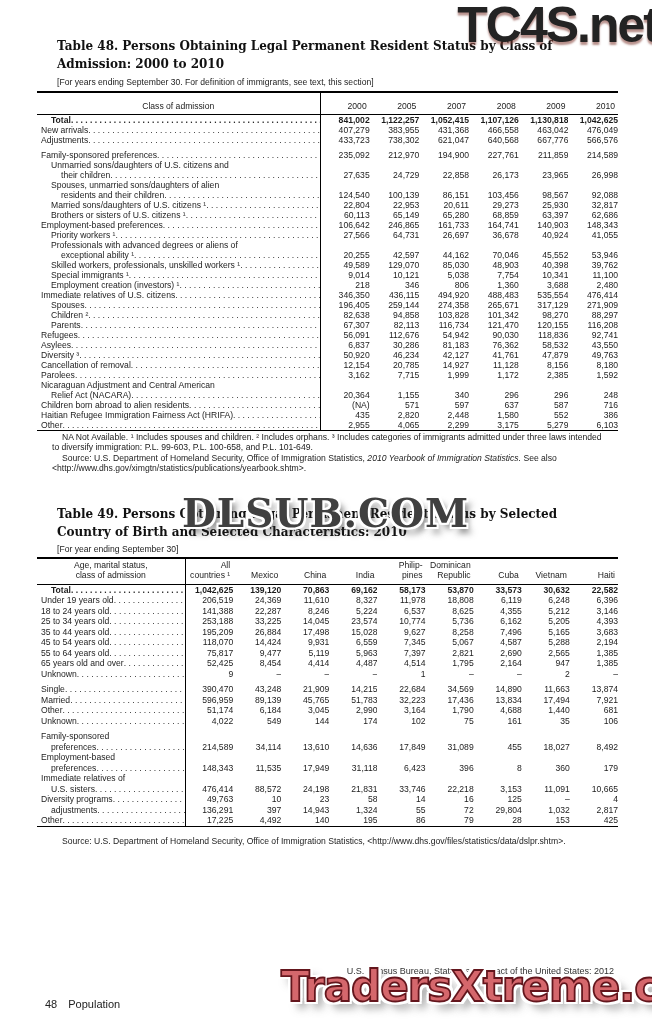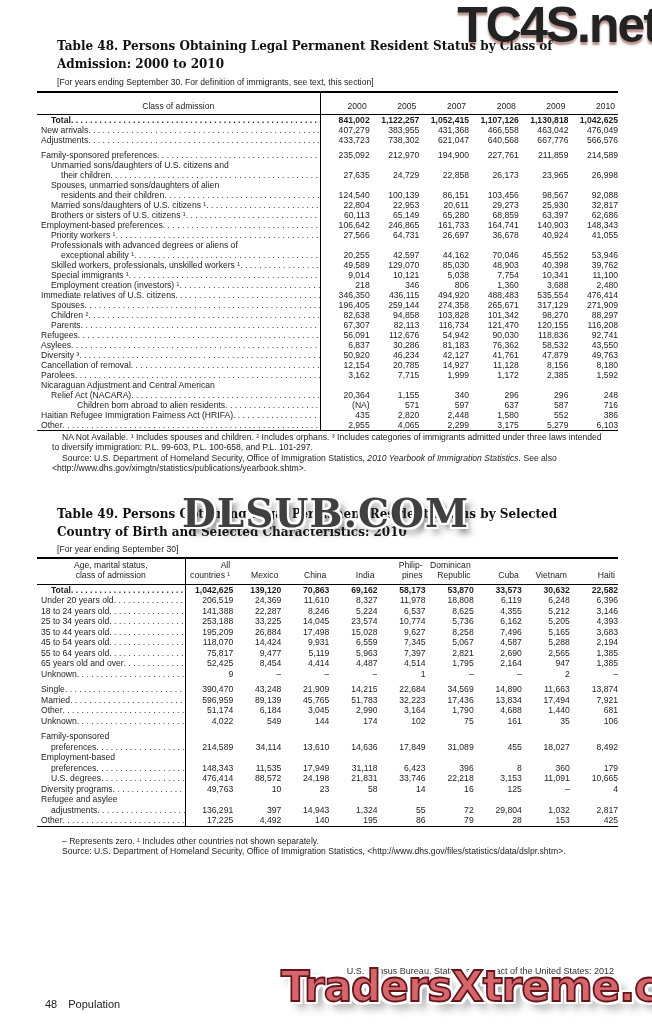--- a/index.html
+++ b/index.html
@@ -480,21 +480,21 @@
             <td class="num div">20,364</td>
             <td class="num">1,155</td>
             <td class="num">340</td>
             <td class="num">296</td>
             <td class="num">296</td>
             <td class="num">248</td>
           </tr>
           <tr>
             <td class="lbl">
               <div class="lrow">
-                <span class="txt" style="padding-left: 4px; margin-left: 36px;">Children born abroad to alien residents</span>
+                <span class="txt" style="padding-left: 4px;">Children born abroad to alien residents</span>
                 <span class="dots"> . . . . . . . . . . . . . . . . . . . . . . . . . . . . . . . . . . . . . . . . . . . . . . . . . . . . . . . . . . . . . . . . . . . . . . . . . . . . . . . . . . . . . . . . . . . . . . . . . . . . . . . . . . . . . . . . . . . . . . . .</span>
               </div>
             </td>
             <td class="num div">(NA)</td>
             <td class="num">571</td>
             <td class="num">597</td>
             <td class="num">637</td>
             <td class="num">587</td>
             <td class="num">716</td>
           </tr>
@@ -523,21 +523,21 @@
             <td class="num">4,065</td>
             <td class="num">2,299</td>
             <td class="num">3,175</td>
             <td class="num">5,279</td>
             <td class="num">6,103</td>
           </tr>
         </tbody>
       </table>
     </div>
   <div class="notes" style="top:432px;left:52px;width:556px;">
-    <p>NA Not Available. ¹ Includes spouses and children. ² Includes orphans. ³ Includes categories of immigrants admitted under three laws intended to diversify immigration: P.L. 99-603, P.L. 100-658, and P.L. 101-297.</p>
+    <p>NA Not Available. ¹ Includes spouses and children. ² Includes orphans. ³ Includes categories of immigrants admitted under three laws intended to diversify immigration: P.L. 99-603, P.L. 100-658, and P.L. 101-649.</p>
     <p><span>Source: U.S. Department of Homeland Security, Office of Immigration Statistics, </span><i>2010 Yearbook of Immigration Statistics.</i><span> See also &lt;http://www.dhs.gov/ximgtn/statistics/publications/yearbook.shtm&gt;.</span></p>
   </div>
 
   <div class="tbl-title" style="top:506px;left:57px;width:535px;">Table 49. Persons Obtaining Legal Permanent Resident Status by Selected Country of Birth and Selected Characteristics: 2010</div>
   <div class="tbl-sub" style="top:544px;left:57px;">[For year ending September 30]</div>
   <div class="tbl-wrap" id="t49-table" style="top:557px;left:37px;width:581px;">
       <table class="dtable">
         <colgroup>
           <col style="width: 148px;">
           <col style="width: 48.2px;">
@@ -582,21 +582,21 @@
             <td class="num b">69,162</td>
             <td class="num b">58,173</td>
             <td class="num b">53,870</td>
             <td class="num b">33,573</td>
             <td class="num b">30,632</td>
             <td class="num b">22,582</td>
           </tr>
           <tr>
             <td class="lbl">
               <div class="lrow">
-                <span class="txt" style="padding-left: 4px;">Under 20 years old</span>
+                <span class="txt" style="padding-left: 4px;">Under 19 years old</span>
                 <span class="dots"> . . . . . . . . . . . . . . . . . . . . . . . . . . . . . . . . . . . . . . . . . . . . . . . . . . . . . . . . . . . . . . . . . . . . . . . . . . . . . . . . . . . . . . . . . . . . . . . . . . . . . . . . . . . . . . . . . . . . . . . .</span>
               </div>
             </td>
             <td class="num div">206,519</td>
             <td class="num">24,369</td>
             <td class="num">11,610</td>
             <td class="num">8,327</td>
             <td class="num">11,978</td>
             <td class="num">18,808</td>
             <td class="num">6,119</td>
@@ -876,21 +876,37 @@
             <td class="num">31,118</td>
             <td class="num">6,423</td>
             <td class="num">396</td>
             <td class="num">8</td>
             <td class="num">360</td>
             <td class="num">179</td>
           </tr>
           <tr>
             <td class="lbl">
               <div class="lrow">
-                <span class="txt" style="padding-left: 14px;">U.S. degrees</span>
+                <span class="txt" style="padding-left: 4px;">Immediate relatives of</span>
+              </div>
+            </td>
+            <td class="num div"></td>
+            <td class="num"></td>
+            <td class="num"></td>
+            <td class="num"></td>
+            <td class="num"></td>
+            <td class="num"></td>
+            <td class="num"></td>
+            <td class="num"></td>
+            <td class="num"></td>
+          </tr>
+          <tr>
+            <td class="lbl">
+              <div class="lrow">
+                <span class="txt" style="padding-left: 14px;">U.S. sisters</span>
                 <span class="dots"> . . . . . . . . . . . . . . . . . . . . . . . . . . . . . . . . . . . . . . . . . . . . . . . . . . . . . . . . . . . . . . . . . . . . . . . . . . . . . . . . . . . . . . . . . . . . . . . . . . . . . . . . . . . . . . . . . . . . . . . .</span>
               </div>
             </td>
             <td class="num div">476,414</td>
             <td class="num">88,572</td>
             <td class="num">24,198</td>
             <td class="num">21,831</td>
             <td class="num">33,746</td>
             <td class="num">22,218</td>
             <td class="num">3,153</td>
@@ -910,36 +926,20 @@
             <td class="num">58</td>
             <td class="num">14</td>
             <td class="num">16</td>
             <td class="num">125</td>
             <td class="num">–</td>
             <td class="num">4</td>
           </tr>
           <tr>
             <td class="lbl">
               <div class="lrow">
-                <span class="txt" style="padding-left: 4px;">Refugee and asylee</span>
-              </div>
-            </td>
-            <td class="num div"></td>
-            <td class="num"></td>
-            <td class="num"></td>
-            <td class="num"></td>
-            <td class="num"></td>
-            <td class="num"></td>
-            <td class="num"></td>
-            <td class="num"></td>
-            <td class="num"></td>
-          </tr>
-          <tr>
-            <td class="lbl">
-              <div class="lrow">
                 <span class="txt" style="padding-left: 14px;">adjustments</span>
                 <span class="dots"> . . . . . . . . . . . . . . . . . . . . . . . . . . . . . . . . . . . . . . . . . . . . . . . . . . . . . . . . . . . . . . . . . . . . . . . . . . . . . . . . . . . . . . . . . . . . . . . . . . . . . . . . . . . . . . . . . . . . . . . .</span>
               </div>
             </td>
             <td class="num div">136,291</td>
             <td class="num">397</td>
             <td class="num">14,943</td>
             <td class="num">1,324</td>
             <td class="num">55</td>
             <td class="num">72</td>
@@ -961,21 +961,20 @@
             <td class="num">86</td>
             <td class="num">79</td>
             <td class="num">28</td>
             <td class="num">153</td>
             <td class="num">425</td>
           </tr>
         </tbody>
       </table>
     </div>
   <div class="notes" style="top:836px;left:52px;width:548px;">
-    <p>– Represents zero. ¹ Includes other countries not shown separately.</p>
     <p class="wrapany">Source: U.S. Department of Homeland Security, Office of Immigration Statistics, &lt;http://www.dhs.gov/files/statistics/data/dslpr.shtm&gt;.</p>
   </div>
 
   <div class="footer-left">
     <span>48</span><span class="sect">Population</span>
   </div>
   <div class="footer-right">U.S. Census Bureau, Statistical Abstract of the United States: 2012</div>
 
   <div class="wm wm-top">TC4S.net</div>
   <div class="wm wm-mid">DLSUB.COM</div>

